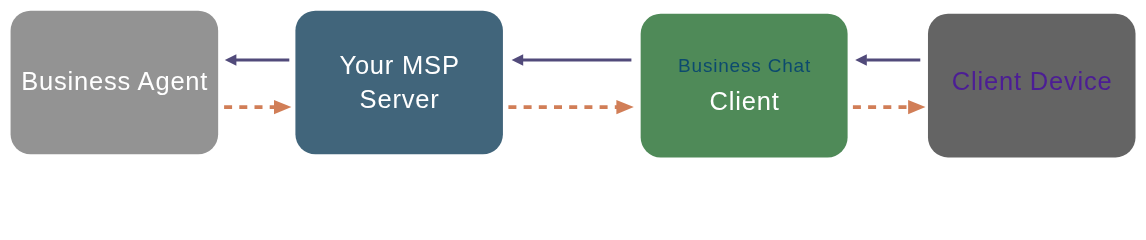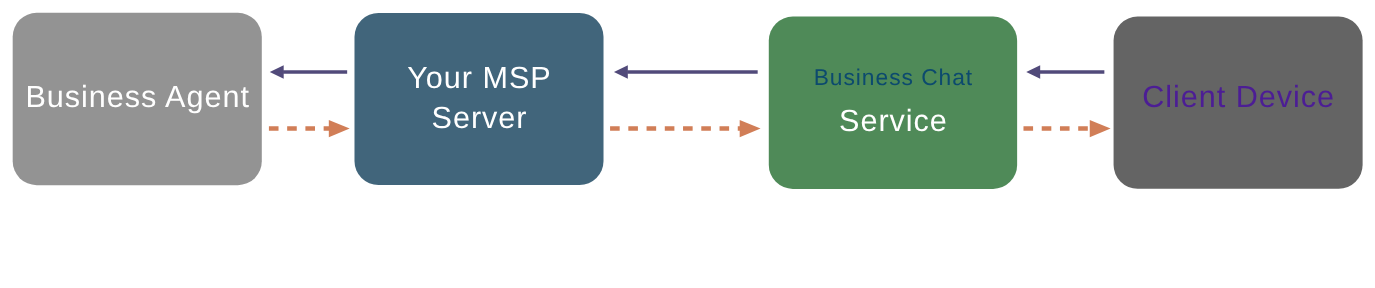--- a/index.html
+++ b/index.html
@@ -30,21 +30,21 @@
     <div class="node-label" id="label-0-0" style="font-size: 25.5px; letter-spacing: 0.8px; text-indent: 0.8px; color: rgb(255, 255, 255); top: 58.7007px;">Business Agent</div>
   </div>
 
   <div class="node" id="node-1" style="left: 295.41px; top: 10.73px; width: 207.52px; height: 143.54px;">
     <div class="node-label" id="label-1-1" style="font-size: 25.5px; letter-spacing: 0.8px; text-indent: 0.8px; color: rgb(255, 255, 255); top: 76.0707px;">Server</div>
     <div class="node-label" id="label-1-0" style="font-size: 25.5px; letter-spacing: 0.8px; text-indent: 0.8px; color: rgb(255, 255, 255); top: 42.0707px;">Your MSP</div>
   </div>
 
   <div class="node" id="node-2" style="left: 640.66px; top: 13.85px; width: 206.95px; height: 143.55px;">
     <div class="node-label" id="label-2-0" style="font-size: 19px; letter-spacing: 0.8px; text-indent: 0.8px; color: #0c4a6e; top: 42.3507px;">Business Chat</div>
-    <div class="node-label" id="label-2-1" style="font-size: 25.5px; letter-spacing: 0.8px; text-indent: 0.8px; color: rgb(255, 255, 255); top: 75.0507px;">Service</div>
+    <div class="node-label" id="label-2-1" style="font-size: 25.5px; letter-spacing: 0.8px; text-indent: 0.8px; color: rgb(255, 255, 255); top: 75.0507px;">Client</div>
   </div>
 
   <div class="node" id="node-3" style="left: 927.97px; top: 13.83px; width: 207.55px; height: 143.56px;">
     <div class="node-label" id="label-3-0" style="font-size: 25.5px; letter-spacing: 0.8px; text-indent: 0.8px; color: #4c1d95; top: 55.5707px;">Client Device</div>
   </div>
 
   <svg class="arrows" id="arrow-layer" viewBox="0 0 1146 166" preserveAspectRatio="none">
       <polygon points="224.8,60 236.4,54.3 236.4,65.7" fill="#514a7a"></polygon>
       <line x1="235.9" y1="60" x2="289.3" y2="60" stroke="#514a7a" stroke-width="2.8"></line>
       <polygon points="511.6,60 523.2,54.3 523.2,65.7" fill="#514a7a"></polygon>

